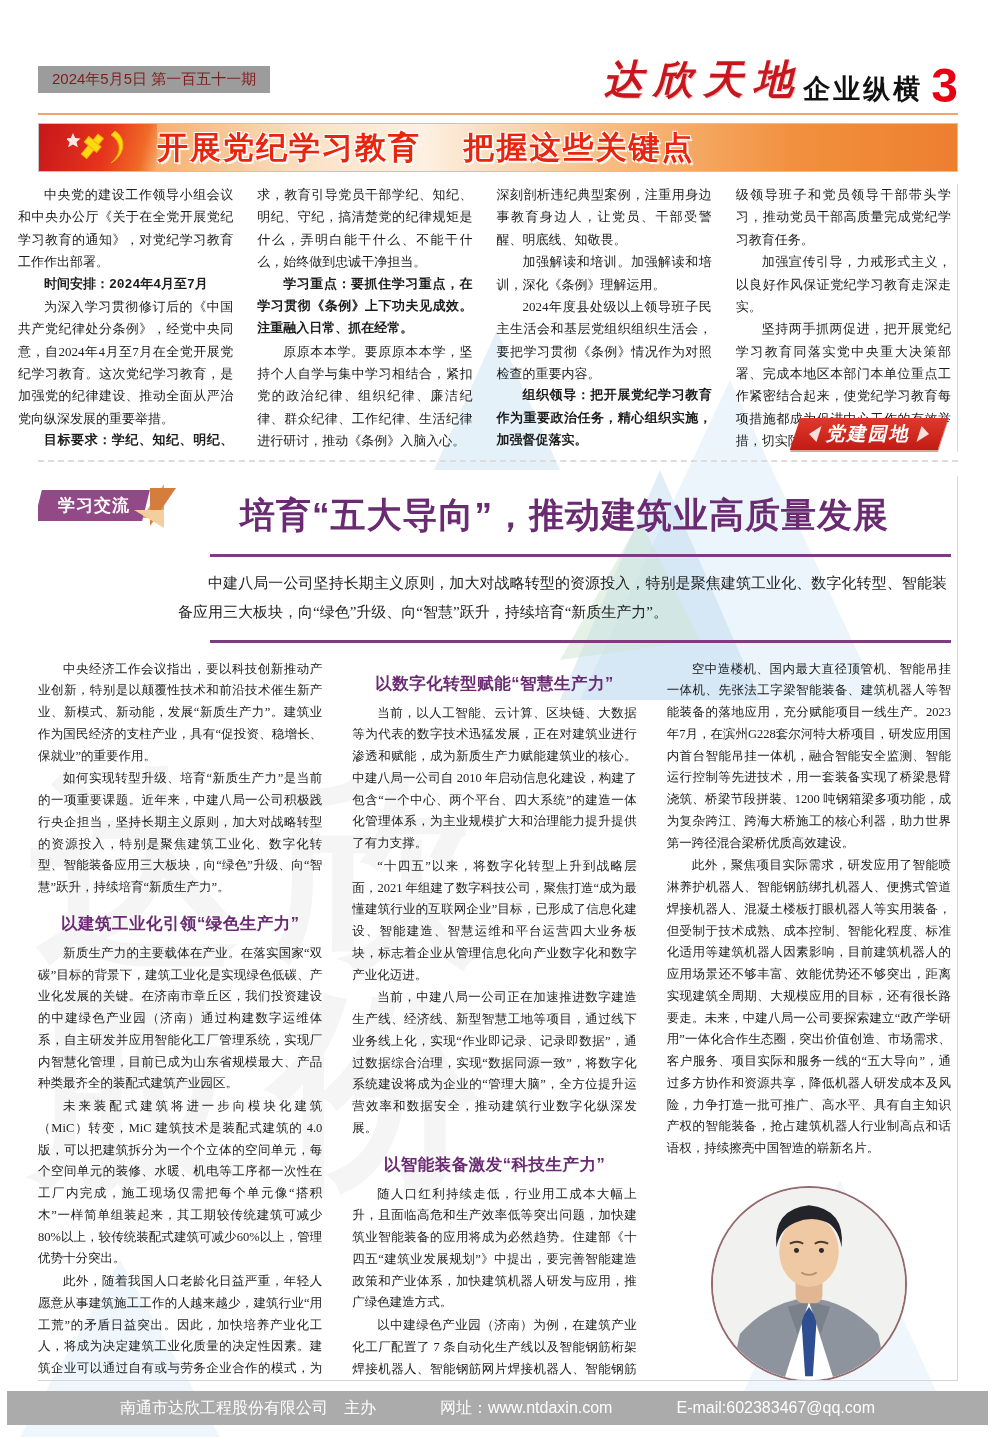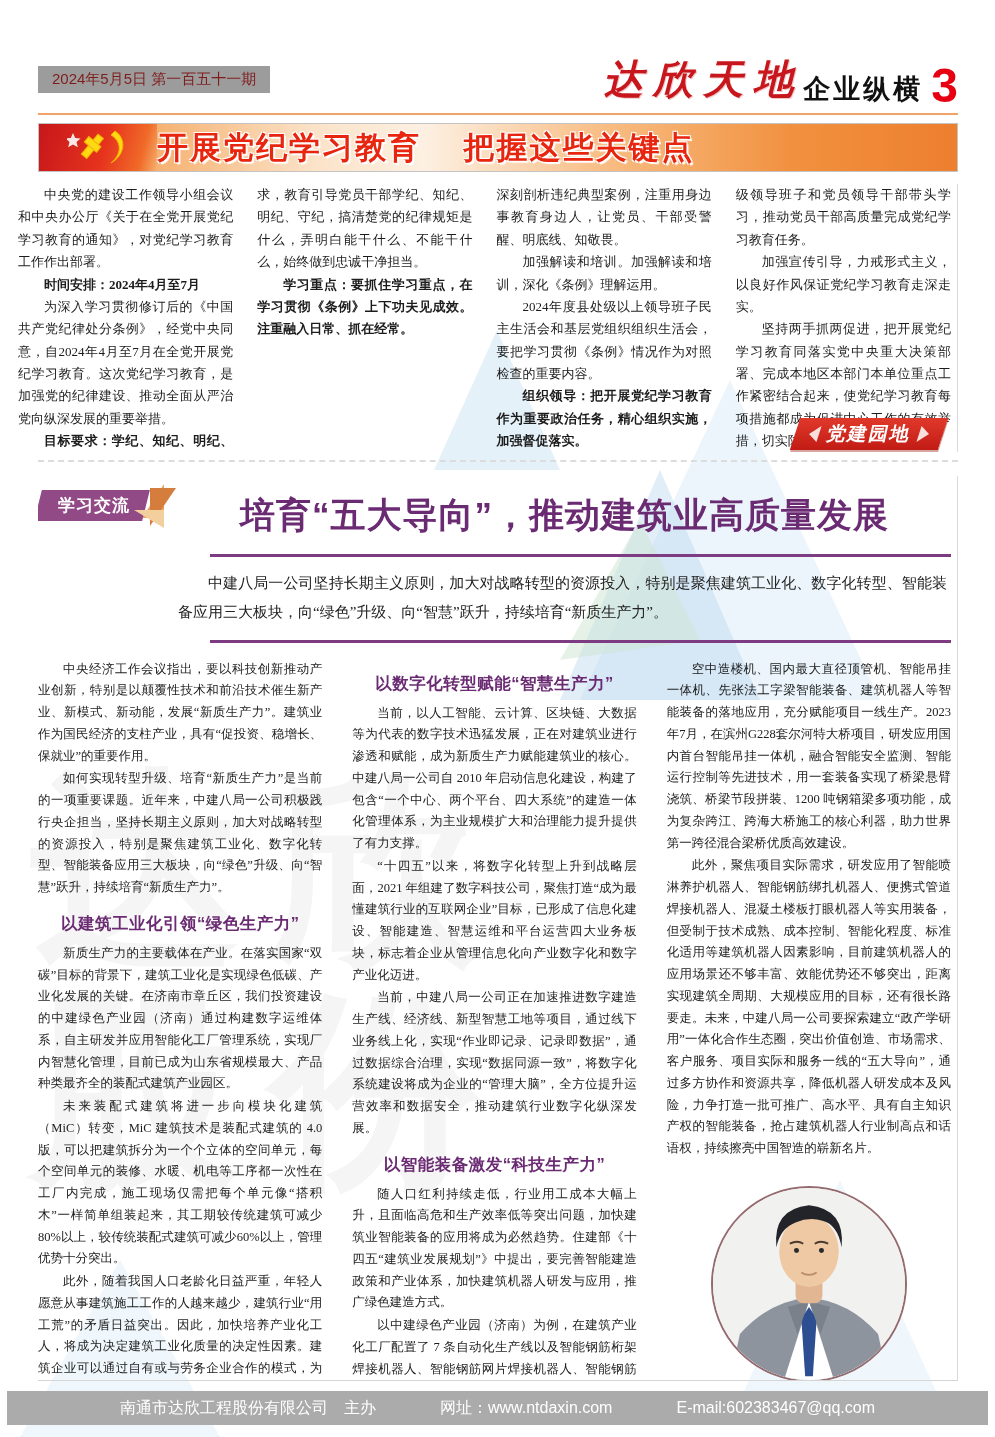--- a/index.html
+++ b/index.html
@@ -55,21 +55,21 @@
   }
   
   .art1 {
     position:relative; margin:12px 37px 0 18px; height:268px;
     border-right:1px solid #d9d9d9; padding-right:6px;
   }
   .cols4 { display:flex; gap:24px; height:100%; overflow:hidden; }
   .cols4 .col { flex:1 1 0; }
   .art1 p { font-size:13px; line-height:1.72; text-align:justify; text-indent:2em; }
   p.noind { text-indent:0; }
-  p.lead { font-weight:bold; font-family:Liberation Serif, serif; }
+  p.lead { font-weight:bold; font-family:Liberation Mono, monospace; }
   .tag {
     position:absolute; right:14px; bottom:2px;
     background:linear-gradient(180deg,#e0392b,#c21b14); color:#fff;
     transform:skewX(-18deg); padding:3px 14px; display:flex; align-items:center; gap:8px;
     box-shadow:1px 2px 0 rgba(150,30,20,.4);
   }
   .tag .txt {
     transform:skewX(6deg); font-family:"Liberation Sans",sans-serif;
     font-weight:bold; font-size:19px; letter-spacing:2px;
   }
@@ -164,20 +164,21 @@
     <div class="cols4">
       <div class="col">
           <p>中央党的建设工作领导小组会议和中央办公厅《关于在全党开展党纪学习教育的通知》，对党纪学习教育工作作出部署。</p>
           <p class="lead">时间安排：2024年4月至7月</p>
           <p>为深入学习贯彻修订后的《中国共产党纪律处分条例》，经党中央同意，自2024年4月至7月在全党开展党纪学习教育。这次党纪学习教育，是加强党的纪律建设、推动全面从严治党向纵深发展的重要举措。</p>
           <p class="lead">目标要求：学纪、知纪、明纪、守纪</p>
         </div>
       <div class="col">
           <p class="noind">求，教育引导党员干部学纪、知纪、明纪、守纪，搞清楚党的纪律规矩是什么，弄明白能干什么、不能干什么，始终做到忠诚干净担当。</p>
           <p class="lead">学习重点：要抓住学习重点，在学习贯彻《条例》上下功夫见成效。注重融入日常、抓在经常。</p>
+          <p>原原本本学。要原原本本学，坚持个人自学与集中学习相结合，紧扣党的政治纪律、组织纪律、廉洁纪律、群众纪律、工作纪律、生活纪律进行研讨，推动《条例》入脑入心。</p>
         </div>
       <div class="col">
           <p class="noind">深刻剖析违纪典型案例，注重用身边事教育身边人，让党员、干部受警醒、明底线、知敬畏。</p>
           <p>加强解读和培训。加强解读和培训，深化《条例》理解运用。</p>
           <p>2024年度县处级以上领导班子民主生活会和基层党组织组织生活会，要把学习贯彻《条例》情况作为对照检查的重要内容。</p>
           <p class="lead">组织领导：把开展党纪学习教育作为重要政治任务，精心组织实施，加强督促落实。</p>
         </div>
       <div class="col">
           <p class="noind">级领导班子和党员领导干部带头学习，推动党员干部高质量完成党纪学习教育任务。</p>
           <p>加强宣传引导，力戒形式主义，以良好作风保证党纪学习教育走深走实。</p>

